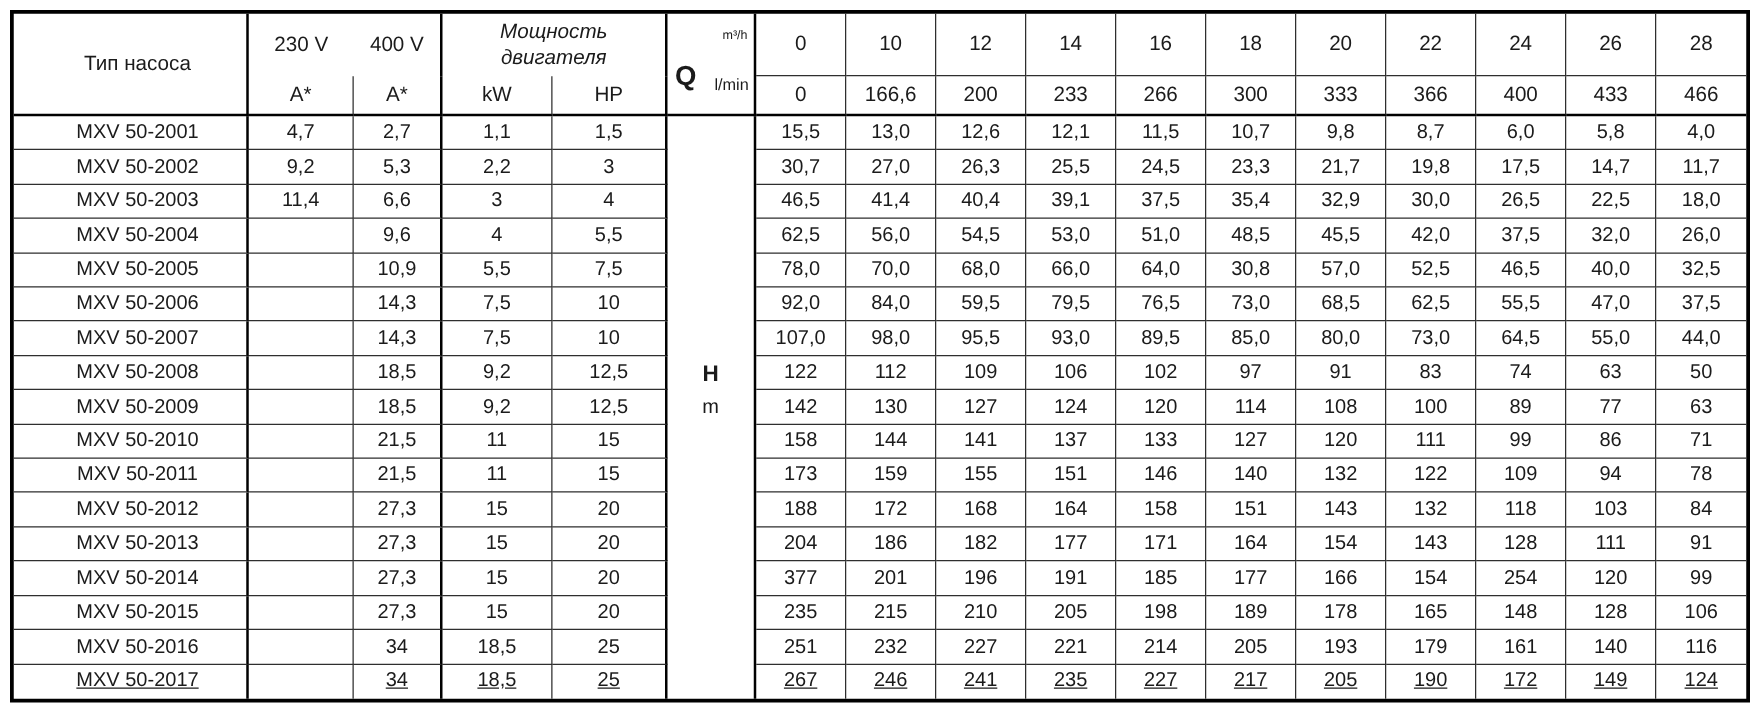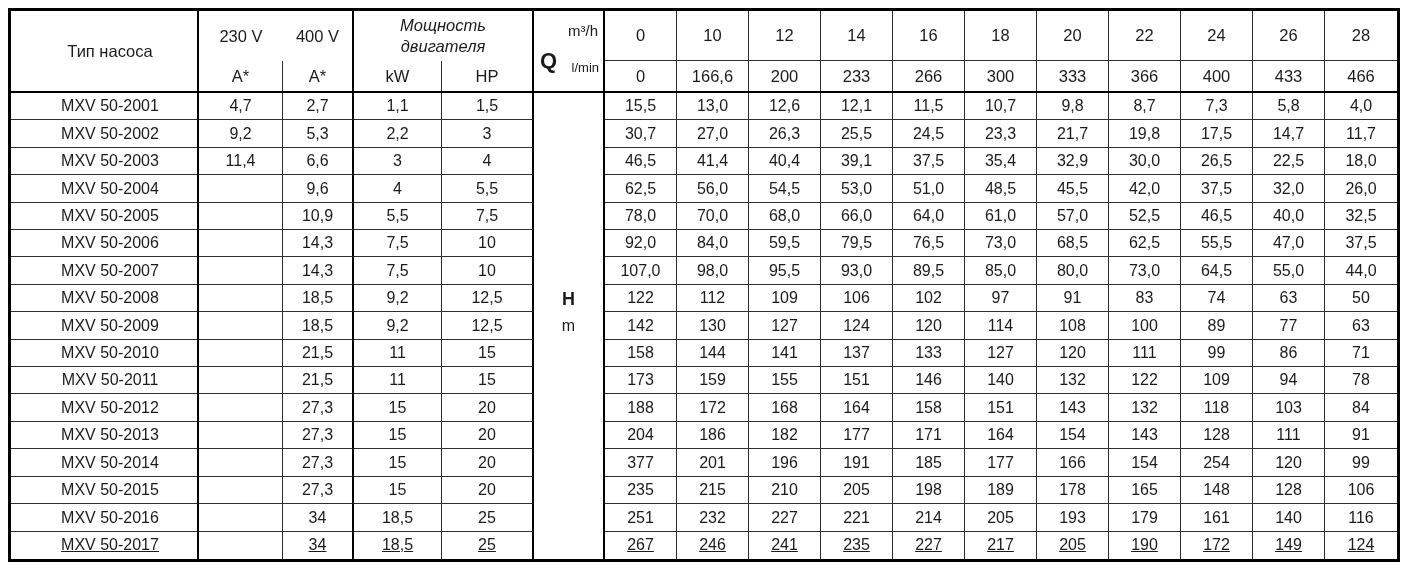--- a/index.html
+++ b/index.html
@@ -35,21 +35,21 @@
   tr.hr2 td { height: 32px; }
   tbody td { height: 27px; }
   .c-model { text-align: center; padding-left: 12px; margin-top: 48px; }
   .hdr { font-size: 16.5px; }
   .power-hdr .wrap {
     display: inline-block; max-width: 110px;
     white-space: normal; line-height: 1.25; font-style: italic;
   }
   .q-cell { position: relative; }
   .q-letter { position: absolute; left: 6px; top: 38px; font-weight: bold; font-size: 22px; }
-  .q-m3h  { position: absolute; right: 5px; top: 12px; font-size: 15px; }
+  .q-m3h  { position: absolute; right: 5px; top: 12px; font-size: 10px; }
   .q-lmin { position: absolute; right: 4px; top: 50px; font-size: 13px; }
   .h-cell { border-bottom: none; }
   .h-stack { transform: translateY(-14px); }
   .h-letter { font-weight: bold; font-size: 18px; }
   .h-unit { font-size: 16px; margin-top: 7px; }
 </style>
 </head>
 <body>
 
 <table class="pump-table">
@@ -127,21 +127,21 @@
           </div>
         </td>
         <td>15,5</td>
         <td>13,0</td>
         <td>12,6</td>
         <td>12,1</td>
         <td>11,5</td>
         <td>10,7</td>
         <td>9,8</td>
         <td>8,7</td>
-        <td>7,3</td>
+        <td>6,0</td>
         <td>5,8</td>
         <td>4,0</td>
       </tr>
       <tr>
         <td class="c-model br2">MXV 50-2002</td>
         <td>9,2</td>
         <td class="br2">5,3</td>
         <td>2,2</td>
         <td class="br2">3</td>
         <td>30,7</td>
@@ -196,21 +196,21 @@
         <td class="c-model br2">MXV 50-2005</td>
         <td></td>
         <td class="br2">10,9</td>
         <td>5,5</td>
         <td class="br2">7,5</td>
         <td>78,0</td>
         <td>70,0</td>
         <td>68,0</td>
         <td>66,0</td>
         <td>64,0</td>
-        <td>61,0</td>
+        <td>30,8</td>
         <td>57,0</td>
         <td>52,5</td>
         <td>46,5</td>
         <td>40,0</td>
         <td>32,5</td>
       </tr>
       <tr>
         <td class="c-model br2">MXV 50-2006</td>
         <td></td>
         <td class="br2">14,3</td>

